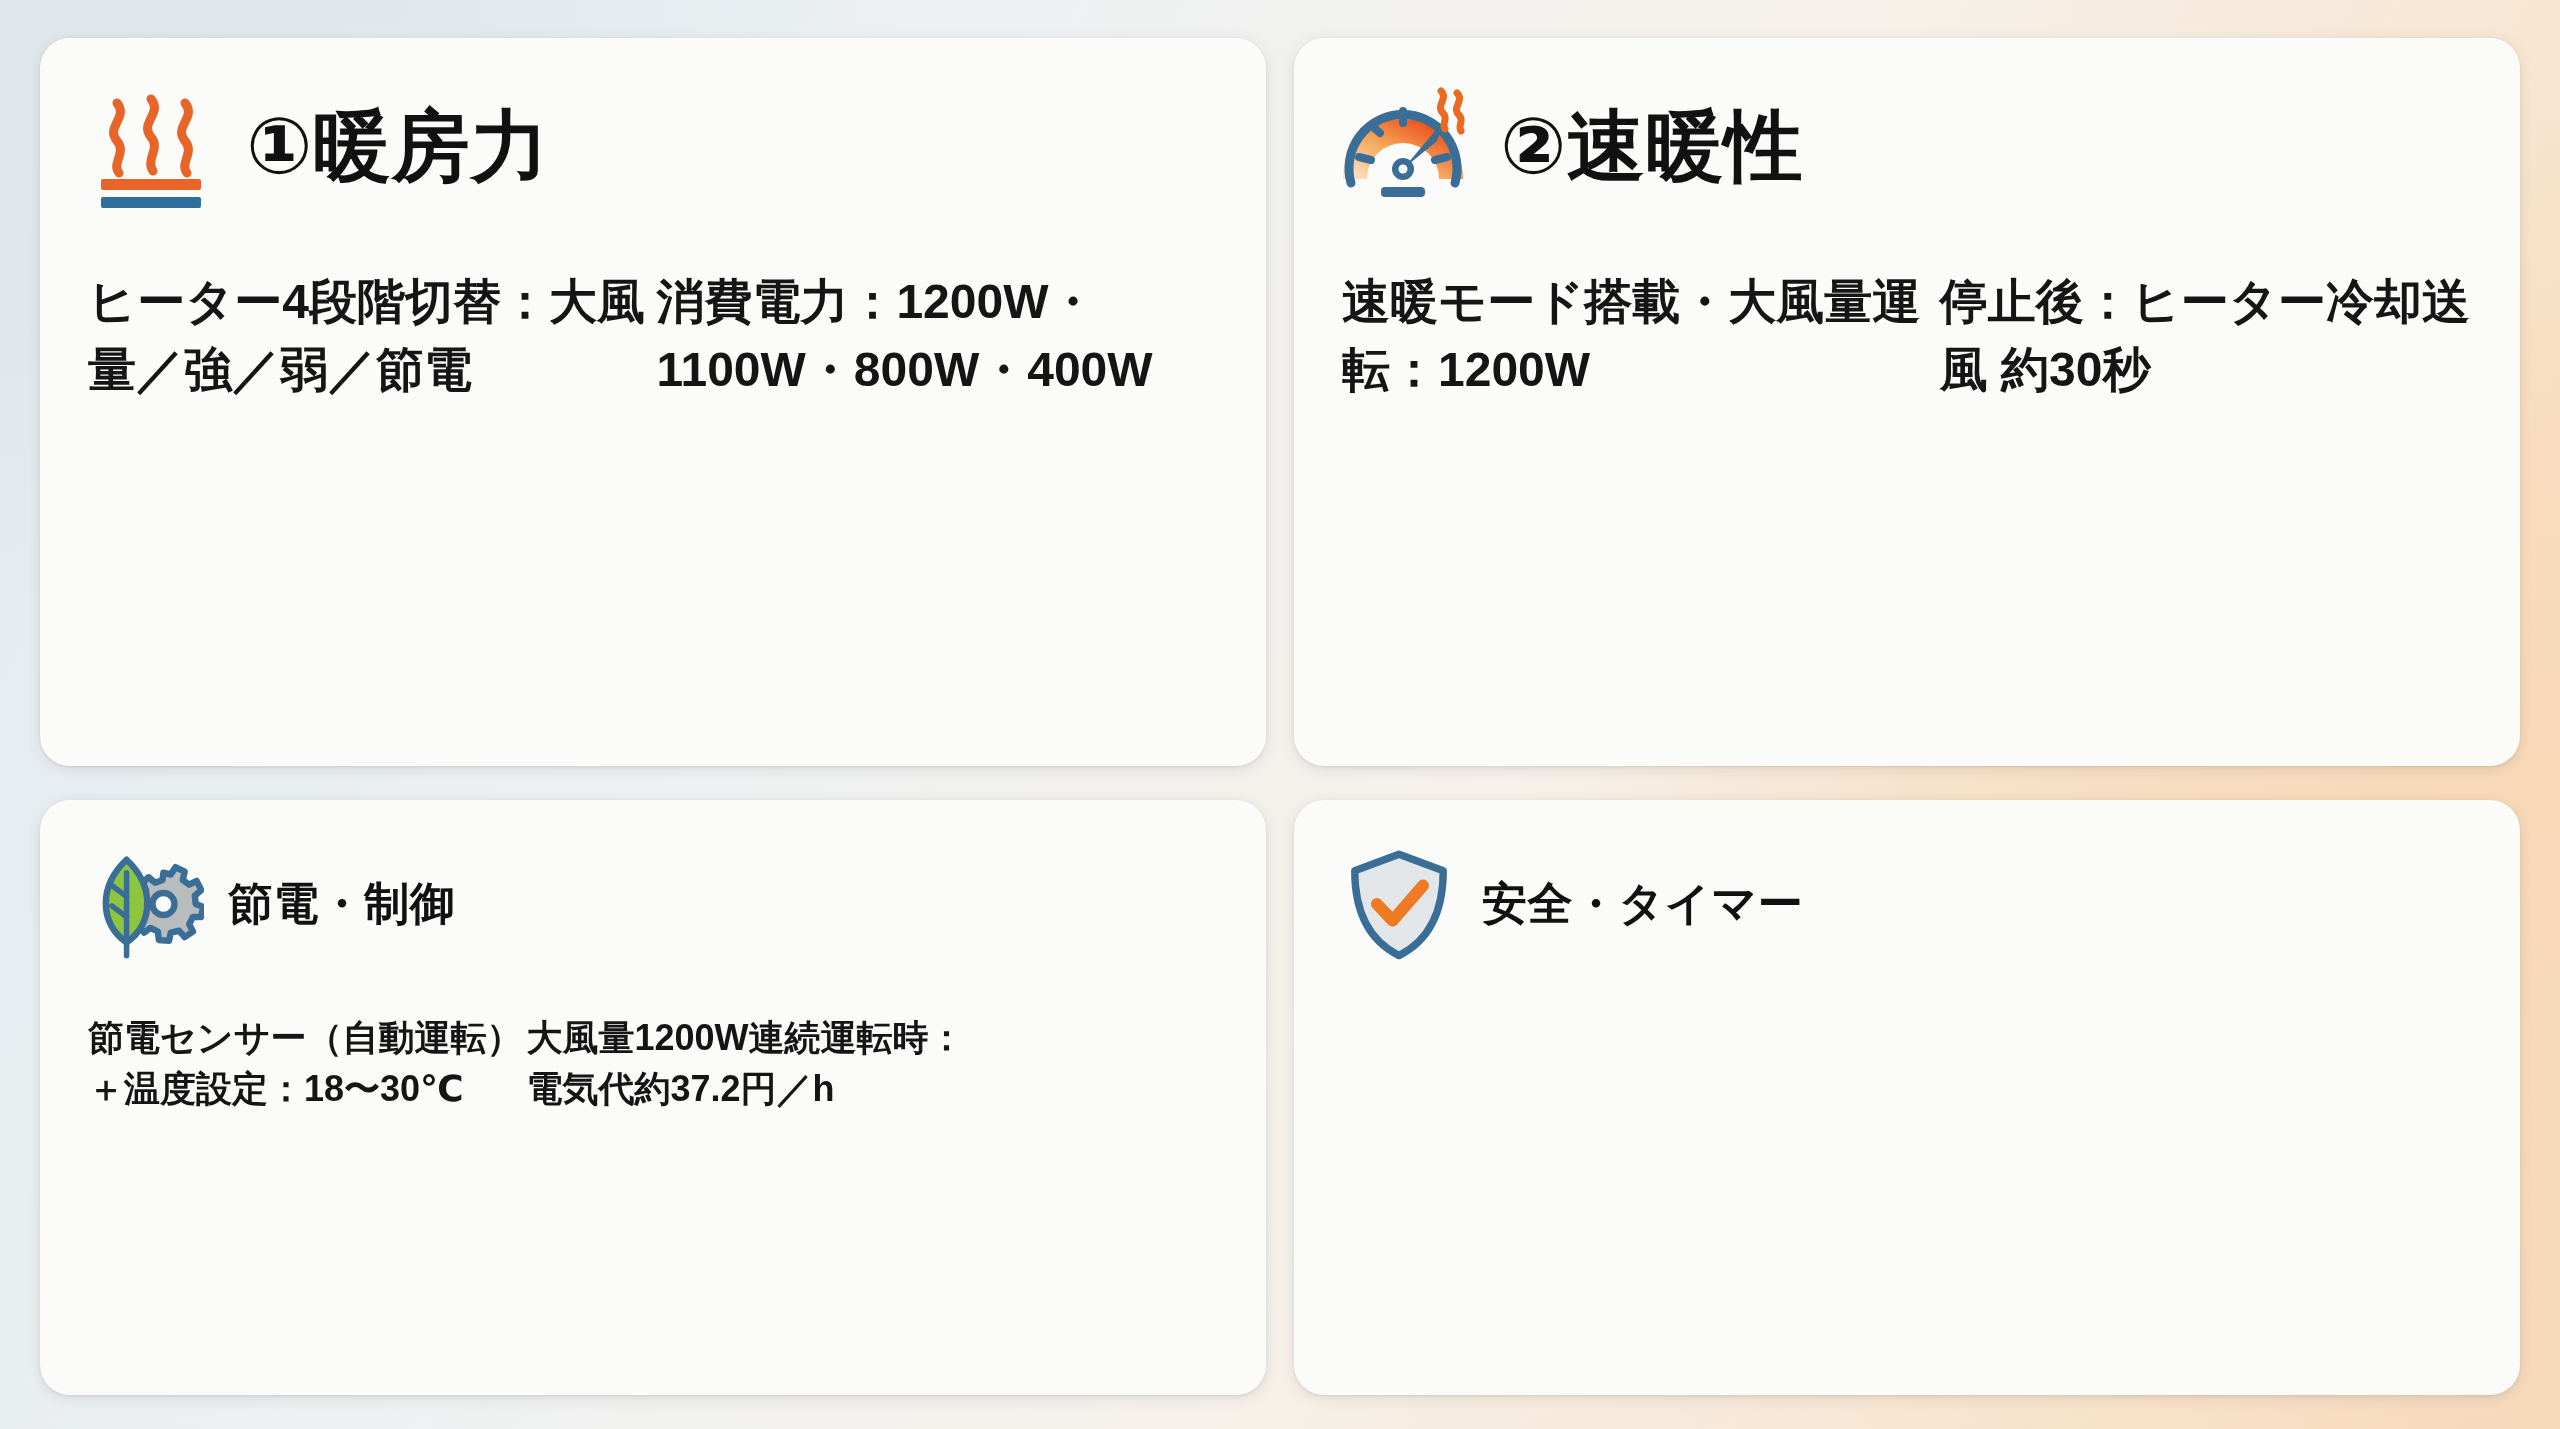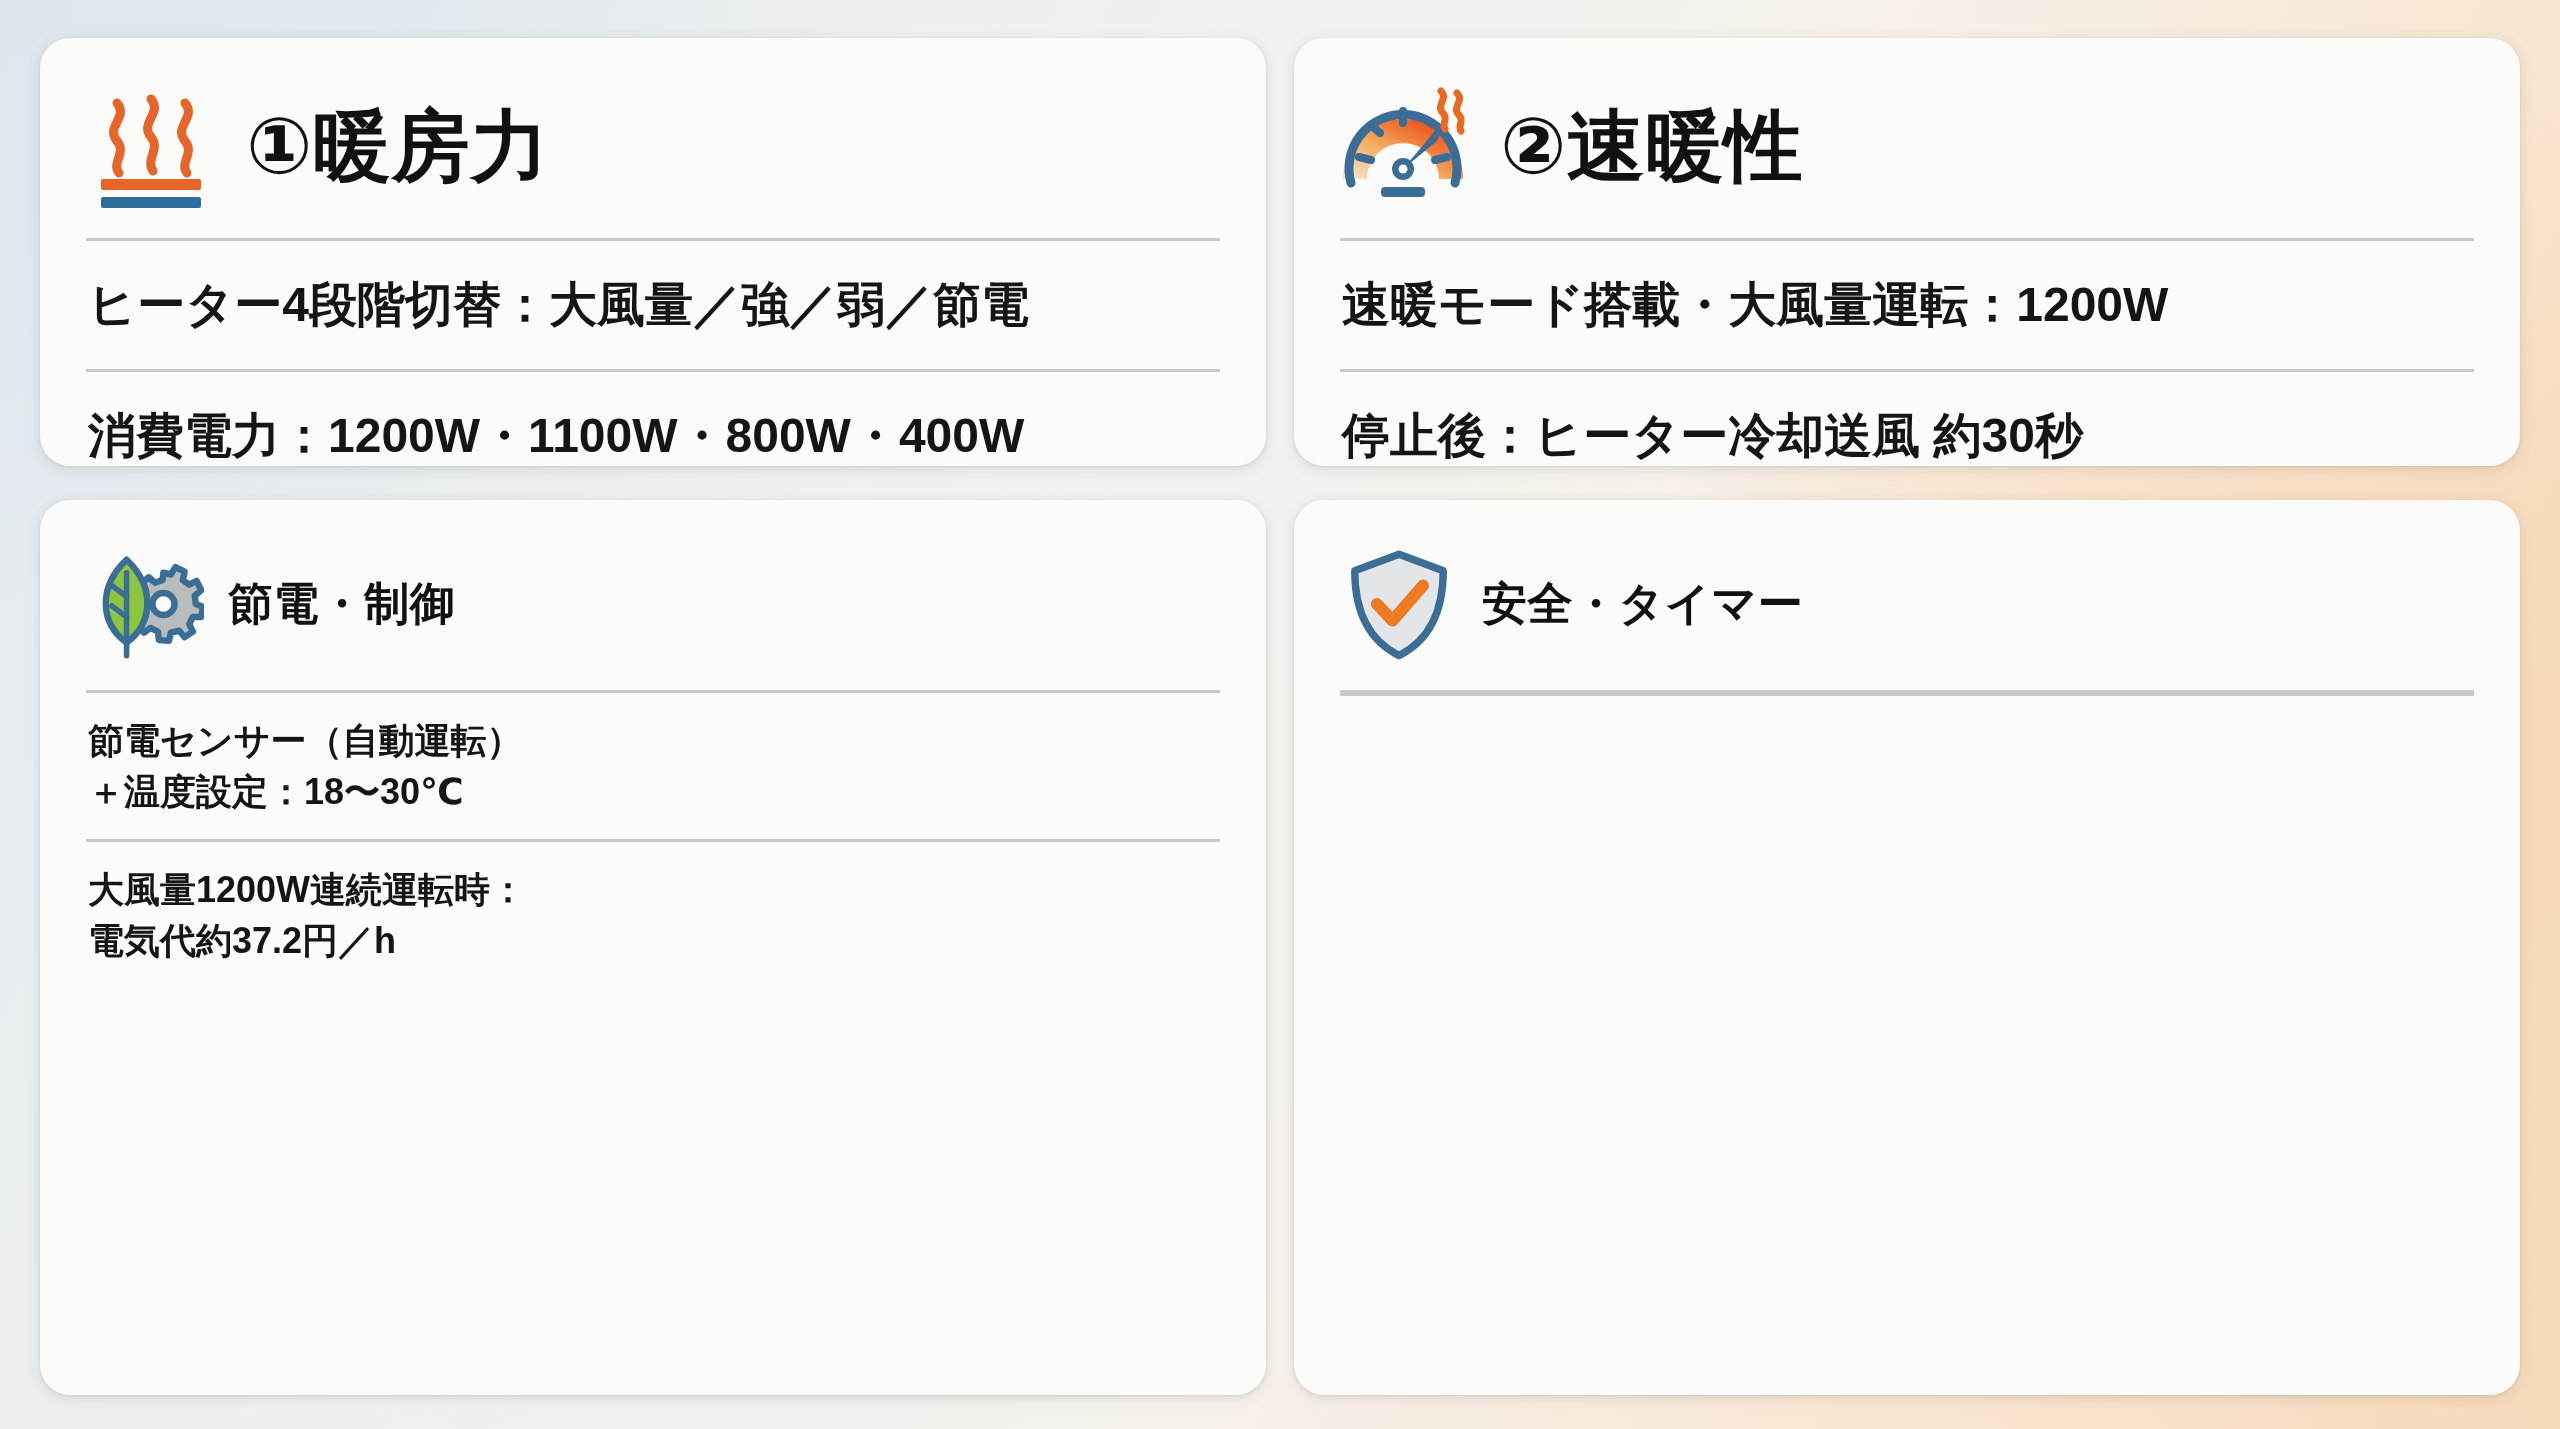--- a/index.html
+++ b/index.html
@@ -29,21 +29,21 @@
     display: flex;
     flex-direction: column;
     gap: 34px;
   }
 
   
   .row {
     display: flex;
     gap: 28px;
   }
-  .row-top { height: 428px; }
+  .row-top { height: 728px; }
   .row-bottom { flex: 1 1 auto; }
 
   
   .card {
     background: #fbfbfa;
     border-radius: 30px;
     box-shadow: 0 3px 14px rgba(70,70,70,0.13), 0 1px 3px rgba(70,70,70,0.10);
     padding: 34px 46px 26px 46px;
     box-sizing: border-box;
     display: flex;
@@ -85,21 +85,21 @@
     line-height: 1.05;
     white-space: nowrap;
   }
   .row-top .card-title { font-size: 78px; }
   .row-bottom .card-title { font-size: 45px; }
 
   
   .card-body {
     margin-top: 16px;
     display: flex;
-    flex-direction: column;
+    flex-direction: row;
   }
   .divider {
     height: 0;
     border-top: 3px solid #c9c9c9;
     margin: 0;
   }
   .fact {
     font-weight: 700;
     color: #151515;
     line-height: 1.42;

